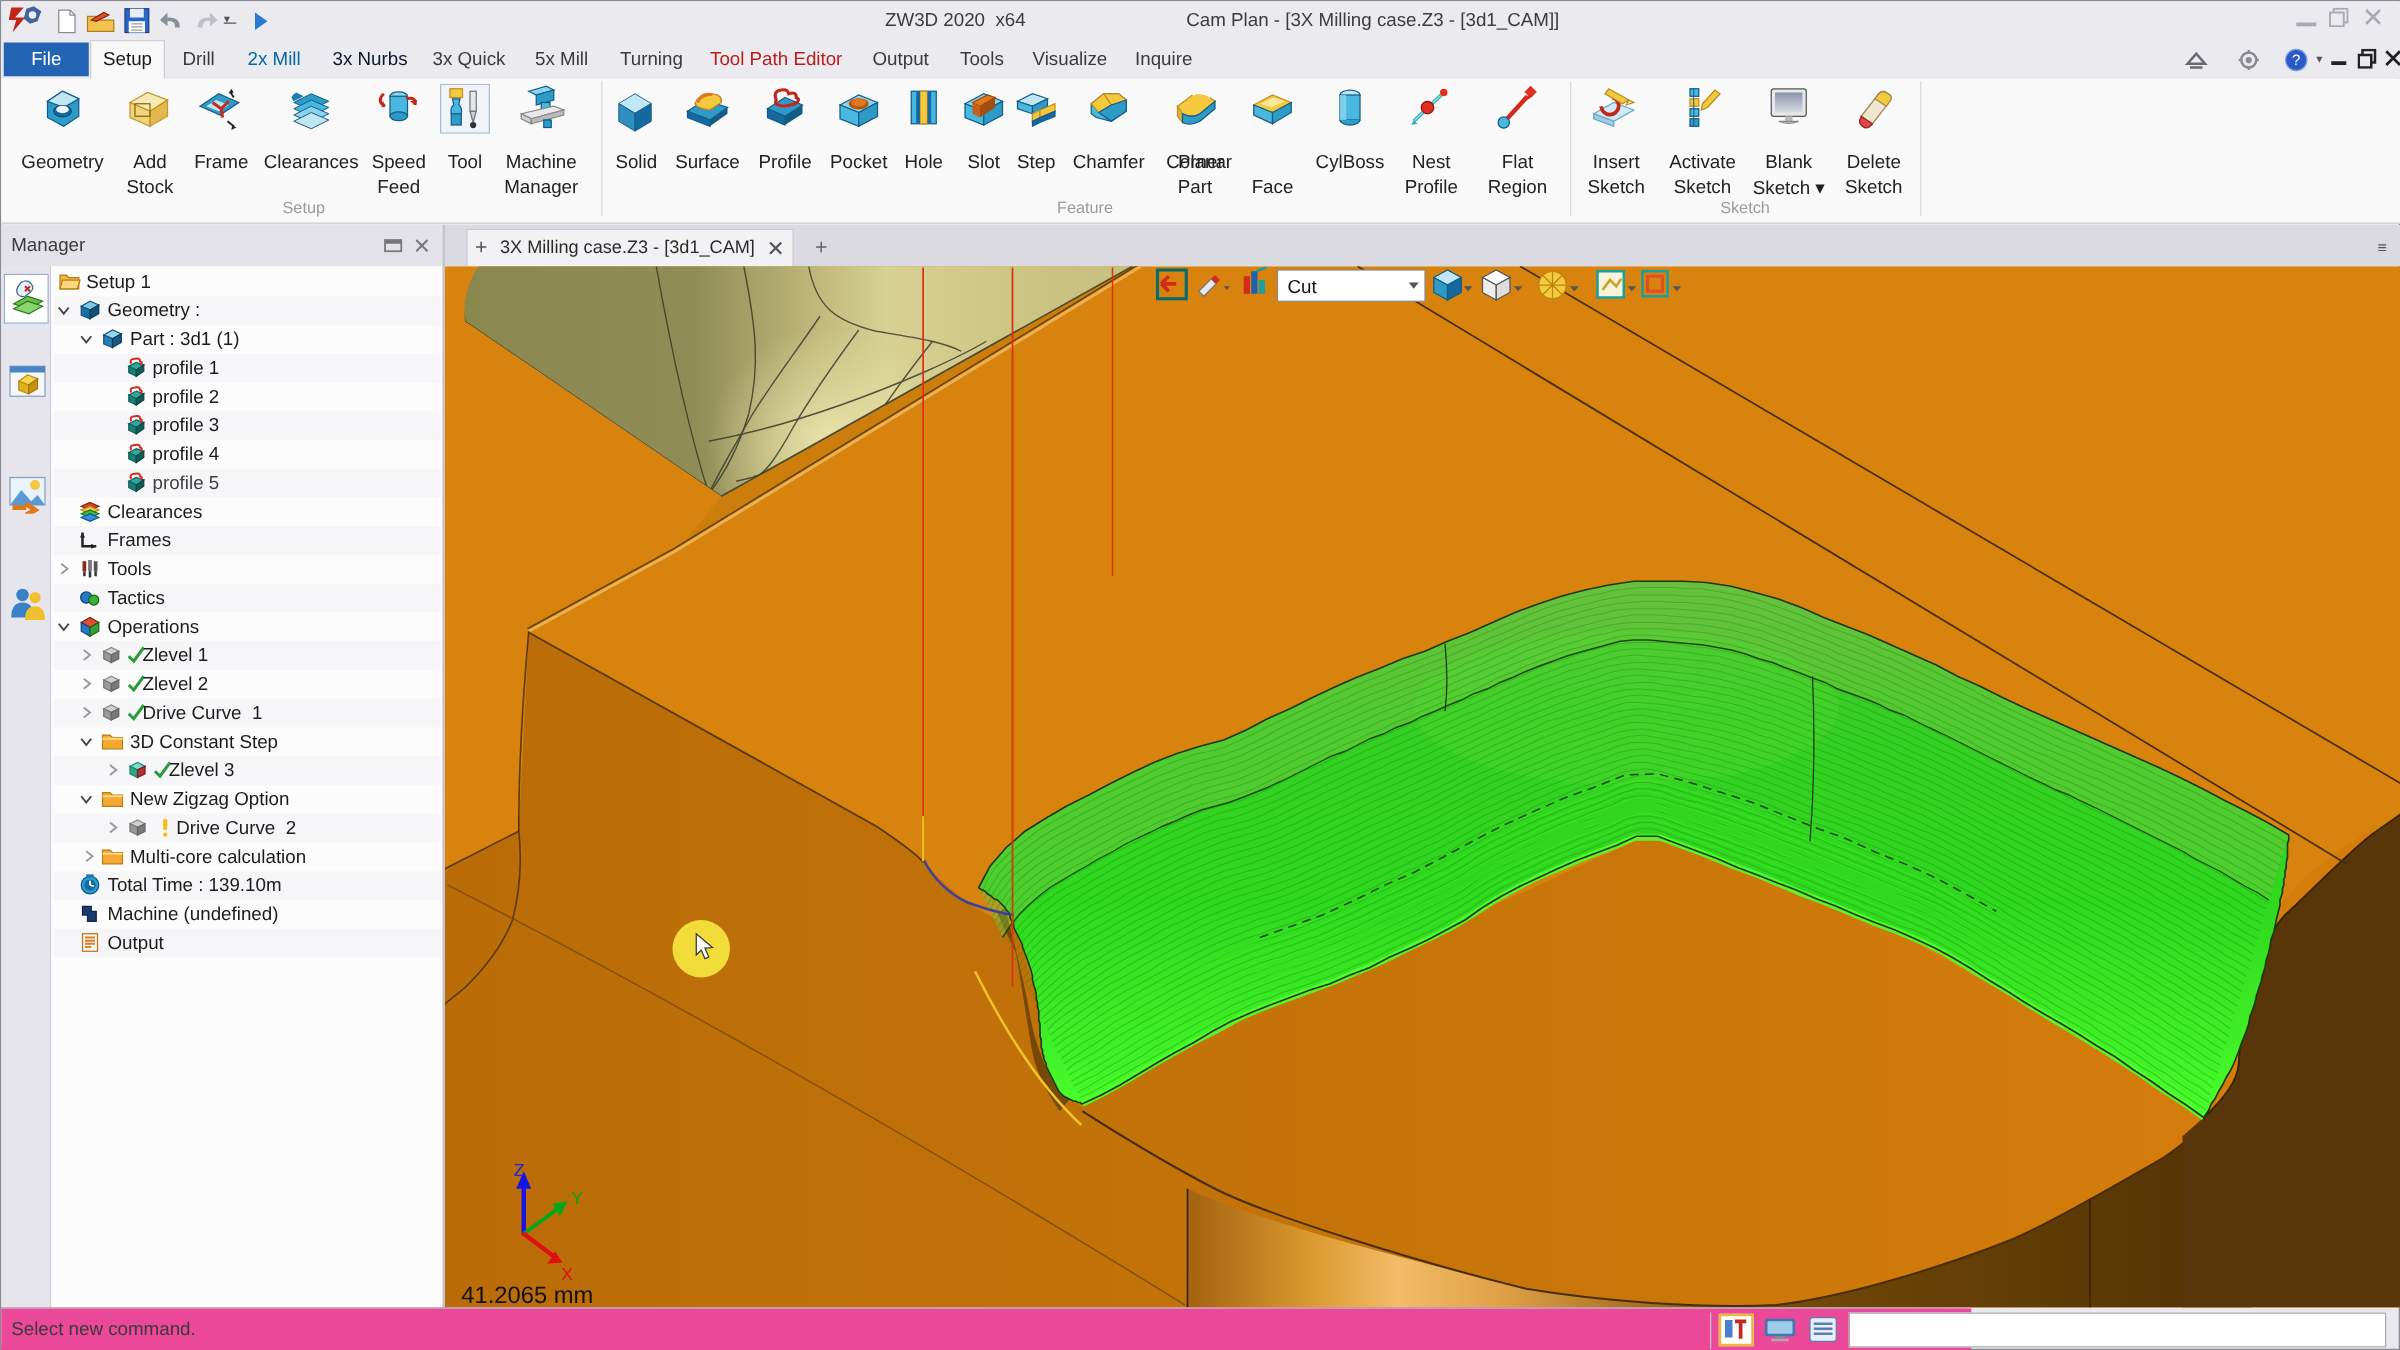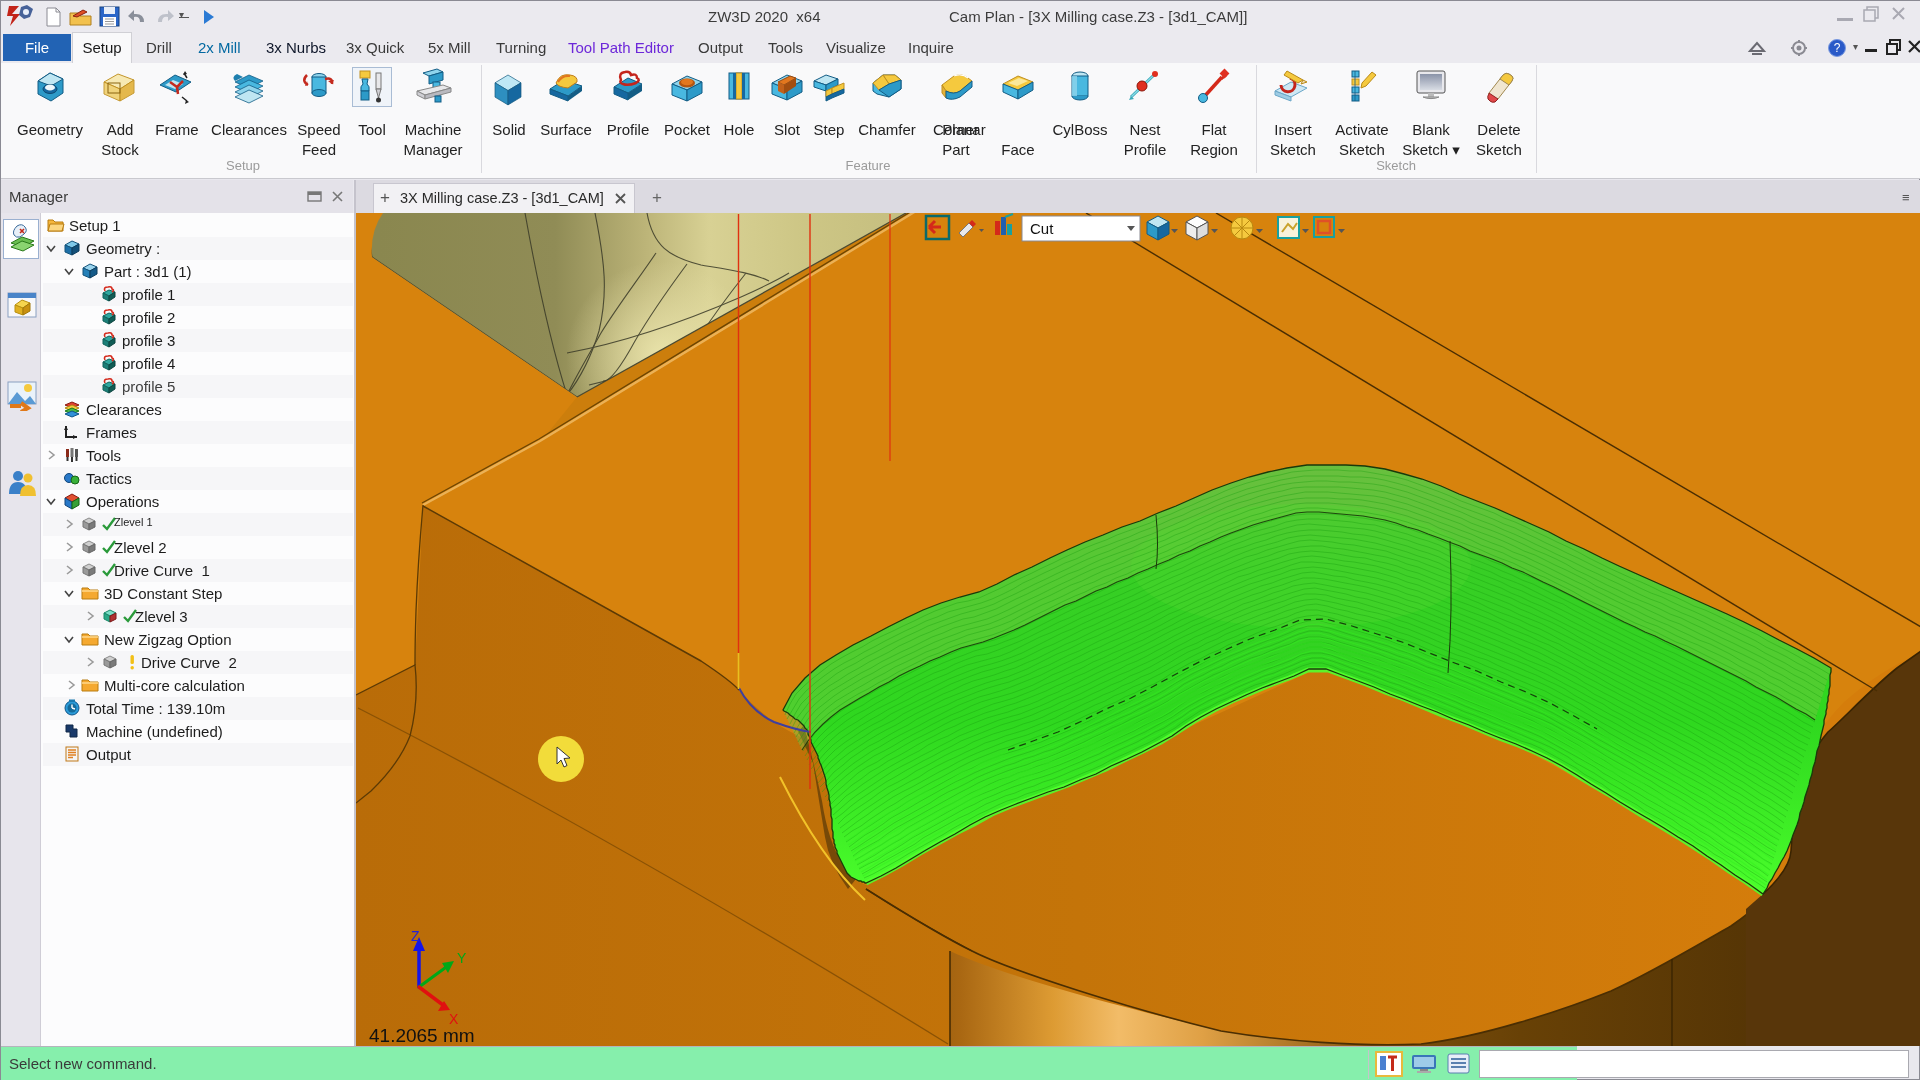--- a/index.html
+++ b/index.html
@@ -52,21 +52,21 @@
 
 <div style="position:absolute;left:0;top:32px;width:1920px;height:30px;background:#ebeaef"></div>
 <div style="position:absolute;left:2px;top:33px;width:68px;height:27px;background:#2263b4;color:#fff;text-align:center;line-height:27px;font-size:15px">File</div>
     <div style="position:absolute;left:71px;top:31px;width:60px;height:31px;background:#f9f9fa;border:1px solid #d0d0d5;border-bottom:none;color:#1a1a1a;text-align:center;line-height:29px;font-size:15px">Setup</div>
     <div style="position:absolute;left:145px;top:33px;height:27px;color:#3a3a3a;line-height:27px;font-size:15px;white-space:nowrap">Drill</div>
     <div style="position:absolute;left:197px;top:33px;height:27px;color:#0369a1;line-height:27px;font-size:15px;white-space:nowrap">2x Mill</div>
     <div style="position:absolute;left:265px;top:33px;height:27px;color:#0f172a;line-height:27px;font-size:15px;white-space:nowrap">3x Nurbs</div>
     <div style="position:absolute;left:345px;top:33px;height:27px;color:#3a3a3a;line-height:27px;font-size:15px;white-space:nowrap">3x Quick</div>
     <div style="position:absolute;left:427px;top:33px;height:27px;color:#3a3a3a;line-height:27px;font-size:15px;white-space:nowrap">5x Mill</div>
     <div style="position:absolute;left:495px;top:33px;height:27px;color:#3a3a3a;line-height:27px;font-size:15px;white-space:nowrap">Turning</div>
-    <div style="position:absolute;left:567px;top:33px;height:27px;color:#6d28d9;line-height:27px;font-size:15px;white-space:nowrap">Tool Path Editor</div>
+    <div style="position:absolute;left:567px;top:33px;height:27px;color:#b91c1c;line-height:27px;font-size:15px;white-space:nowrap">Tool Path Editor</div>
     <div style="position:absolute;left:697px;top:33px;height:27px;color:#3a3a3a;line-height:27px;font-size:15px;white-space:nowrap">Output</div>
     <div style="position:absolute;left:767px;top:33px;height:27px;color:#3a3a3a;line-height:27px;font-size:15px;white-space:nowrap">Tools</div>
     <div style="position:absolute;left:825px;top:33px;height:27px;color:#3a3a3a;line-height:27px;font-size:15px;white-space:nowrap">Visualize</div>
     <div style="position:absolute;left:907px;top:33px;height:27px;color:#3a3a3a;line-height:27px;font-size:15px;white-space:nowrap">Inquire</div>
 
 <div style="position:absolute;left:1746px;top:36px;width:180px;height:22px">
  <svg style="position:absolute;left:0px;top:2px" width="20" height="18">
         <path d="M3,12 L10,4 L17,12 Z" fill="none" stroke="#6a6a72" stroke-width="2"></path>
         <path d="M5,15 h10" stroke="#6a6a72" stroke-width="2"></path>
       </svg>
@@ -440,21 +440,21 @@
       <path d="M4,2 L9,6 L4,10" fill="none" stroke="#9a9a9a" stroke-width="1.6"></path>
     </svg>
     <svg class="ic" style="left:79px;top:514px" width="18" height="18" viewBox="0 0 18 18">
       <polygon points="3,6 9,3 15,6 9,9 Z" fill="#cfcfcf" stroke="#8a8a8a"></polygon>
       <polygon points="3,6 9,9 9,15 3,12 Z" fill="#9a9a9a" stroke="#777"></polygon>
       <polygon points="15,6 9,9 9,15 15,12 Z" fill="#7a7a7a" stroke="#666"></polygon>
     </svg>
     <svg class="ic" style="left:99px;top:514px" width="18" height="18" viewBox="0 0 18 18">
       <path d="M3,10 L7,14 L15,3" fill="none" stroke="#2a9a3a" stroke-width="2.4"></path>
     </svg>
-    <div style="position:absolute;left:113px;top:515px;font-size:11px;color:#1c1c1c;white-space:nowrap">Zlevel 1</div>
+    <div style="position:absolute;left:113px;top:515px;font-size:15px;color:#1c1c1c;white-space:nowrap">Zlevel 1</div>
     <svg class="ic" style="left:62px;top:540px" width="12" height="12">
       <path d="M4,2 L9,6 L4,10" fill="none" stroke="#9a9a9a" stroke-width="1.6"></path>
     </svg>
     <svg class="ic" style="left:79px;top:537px" width="18" height="18" viewBox="0 0 18 18">
       <polygon points="3,6 9,3 15,6 9,9 Z" fill="#cfcfcf" stroke="#8a8a8a"></polygon>
       <polygon points="3,6 9,9 9,15 3,12 Z" fill="#9a9a9a" stroke="#777"></polygon>
       <polygon points="15,6 9,9 9,15 15,12 Z" fill="#7a7a7a" stroke="#666"></polygon>
     </svg>
     <svg class="ic" style="left:99px;top:537px" width="18" height="18" viewBox="0 0 18 18">
       <path d="M3,10 L7,14 L15,3" fill="none" stroke="#2a9a3a" stroke-width="2.4"></path>
@@ -756,21 +756,21 @@
   <rect x="1277" y="216" width="21" height="21" fill="#f8f2da" stroke="#18a0a0" stroke-width="2"></rect>
           <path d="M1281,231 l6,-8 l5,5 l4,-6" stroke="#c9a22a" stroke-width="2" fill="none"></path>
   <path d="M1301,228 l7,0 l-3.5,4 Z" fill="#555"></path>
   <rect x="1313" y="216" width="20" height="20" fill="none" stroke="#18a0a0" stroke-width="2"></rect>
           <rect x="1317" y="220" width="12" height="12" fill="none" stroke="#e05028" stroke-width="2.5"></rect>
   <path d="M1337,228 l7,0 l-3.5,4 Z" fill="#555"></path>
  </g>
 </g>
 </svg>
 
-<div style="position:absolute;left:0;top:1045px;width:1576px;height:35px;background:#86efac;border-top:1px solid #b5b4bc">
+<div style="position:absolute;left:0;top:1045px;width:1576px;height:35px;background:#ec4899;border-top:1px solid #b5b4bc">
  <div style="position:absolute;left:8px;top:8px;font-size:15px;color:#3a3a3a">Select new command.</div>
  <div style="position:absolute;left:1367px;top:3px;width:1px;height:29px;background:#c5c4cb"></div>
  <div style="position:absolute;left:1374px;top:4px;width:28px;height:26px;background:#fff;border:2px solid #e8b93c"></div>
  <svg style="position:absolute;left:1378px;top:8px" width="20" height="18">
         <rect x="1" y="1" width="6" height="14" fill="#4a80d0"></rect>
         <path d="M9,2 h9 M13.5,2 v14" stroke="#c42a1a" stroke-width="3"></path>
       </svg>
  <svg style="position:absolute;left:1410px;top:7px" width="26" height="20">
         <rect x="1" y="1" width="24" height="14" rx="2" fill="#3a76b8"></rect>
         <rect x="3" y="3" width="20" height="10" fill="#9ecbe8"></rect>

